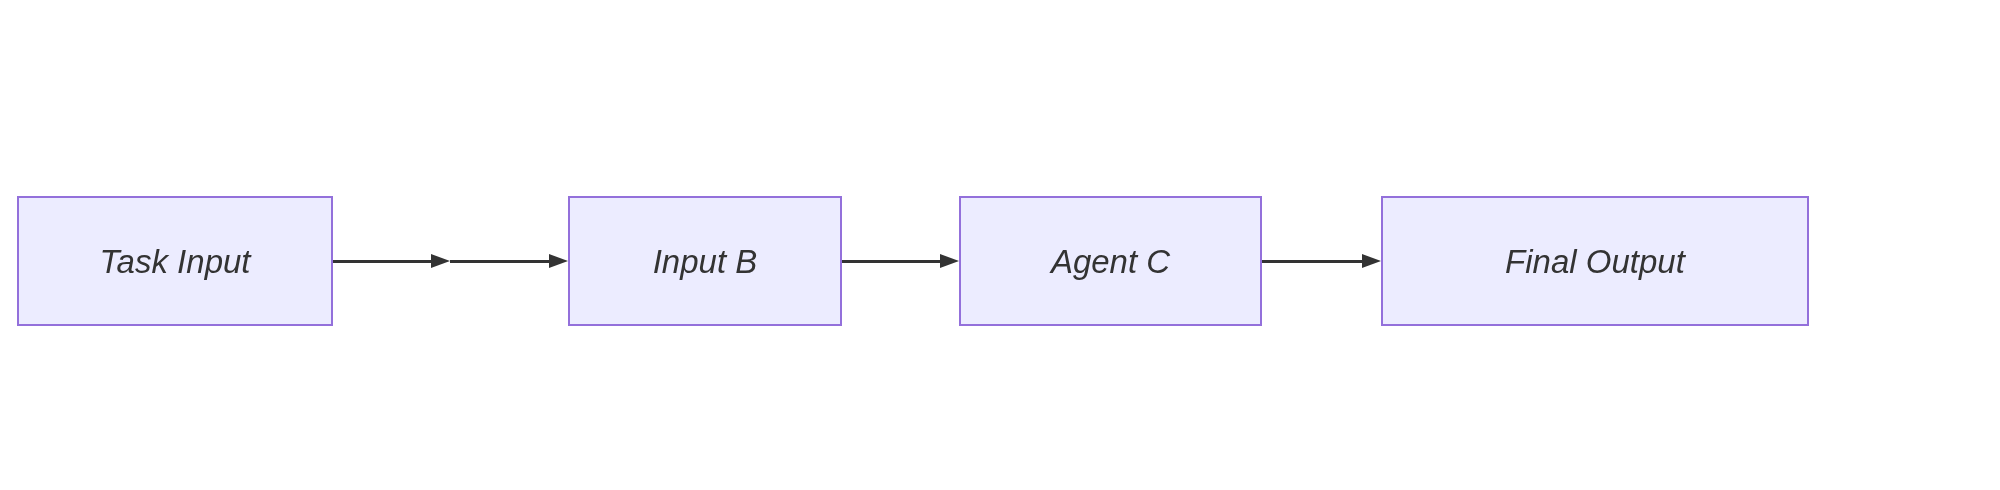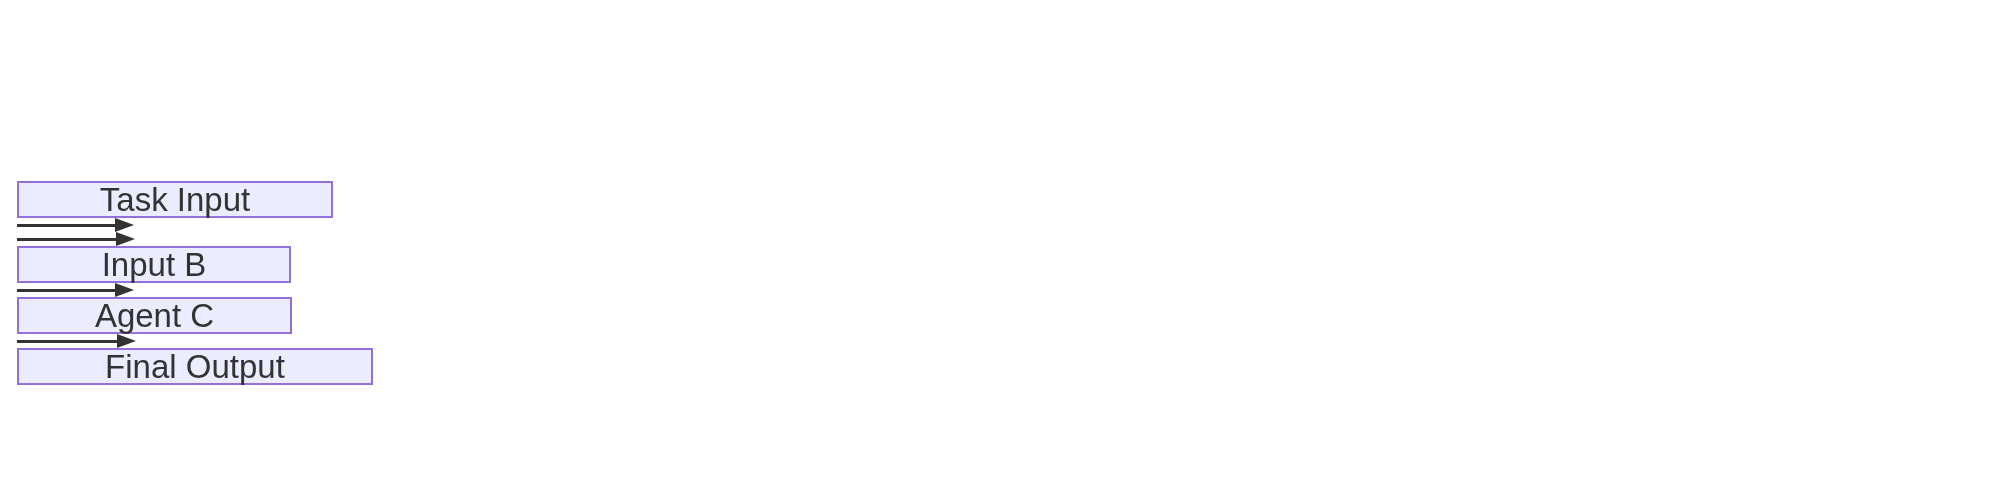--- a/index.html
+++ b/index.html
@@ -18,43 +18,44 @@
     overflow: hidden;
   }
   .canvas {
     position: relative;
     width: 2000px;
     height: 490px;
     background: var(--bg);
   }
   .flow-row {
     position: absolute;
-    top: 181px;
+    top: 196px;
     left: 17px;
     height: 130px;
     display: flex;
-    flex-direction: column;
+    flex-direction: row;
     align-items: stretch;
+    font-style: italic;
   }
   .node {
     height: 130px;
     background: var(--node-fill);
     border: 2px solid var(--node-border);
     color: var(--node-text);
     display: flex;
     align-items: center;
     justify-content: center;
     font-size: 33px;
     line-height: 1;
     white-space: nowrap;
   }
   .node.w-task   { width: 316px; }
   .node.w-agent  { width: 274px; }
-  .node.w-agentc { width: 275px; align-items: center; }
-  .node.w-final  { width: 356px; align-items: center; }
+  .node.w-agentc { width: 303px; align-items: center; }
+  .node.w-final  { width: 428px; align-items: center; }
   .edge {
     display: flex;
     align-items: center;
     height: 130px;
   }
   .edge.g1 { width: 117px; }
   .edge.g2 { width: 118px; }
   .edge.g3 { width: 117px; }
   .edge.g4 { width: 119px; }
   .edge .shaft {

